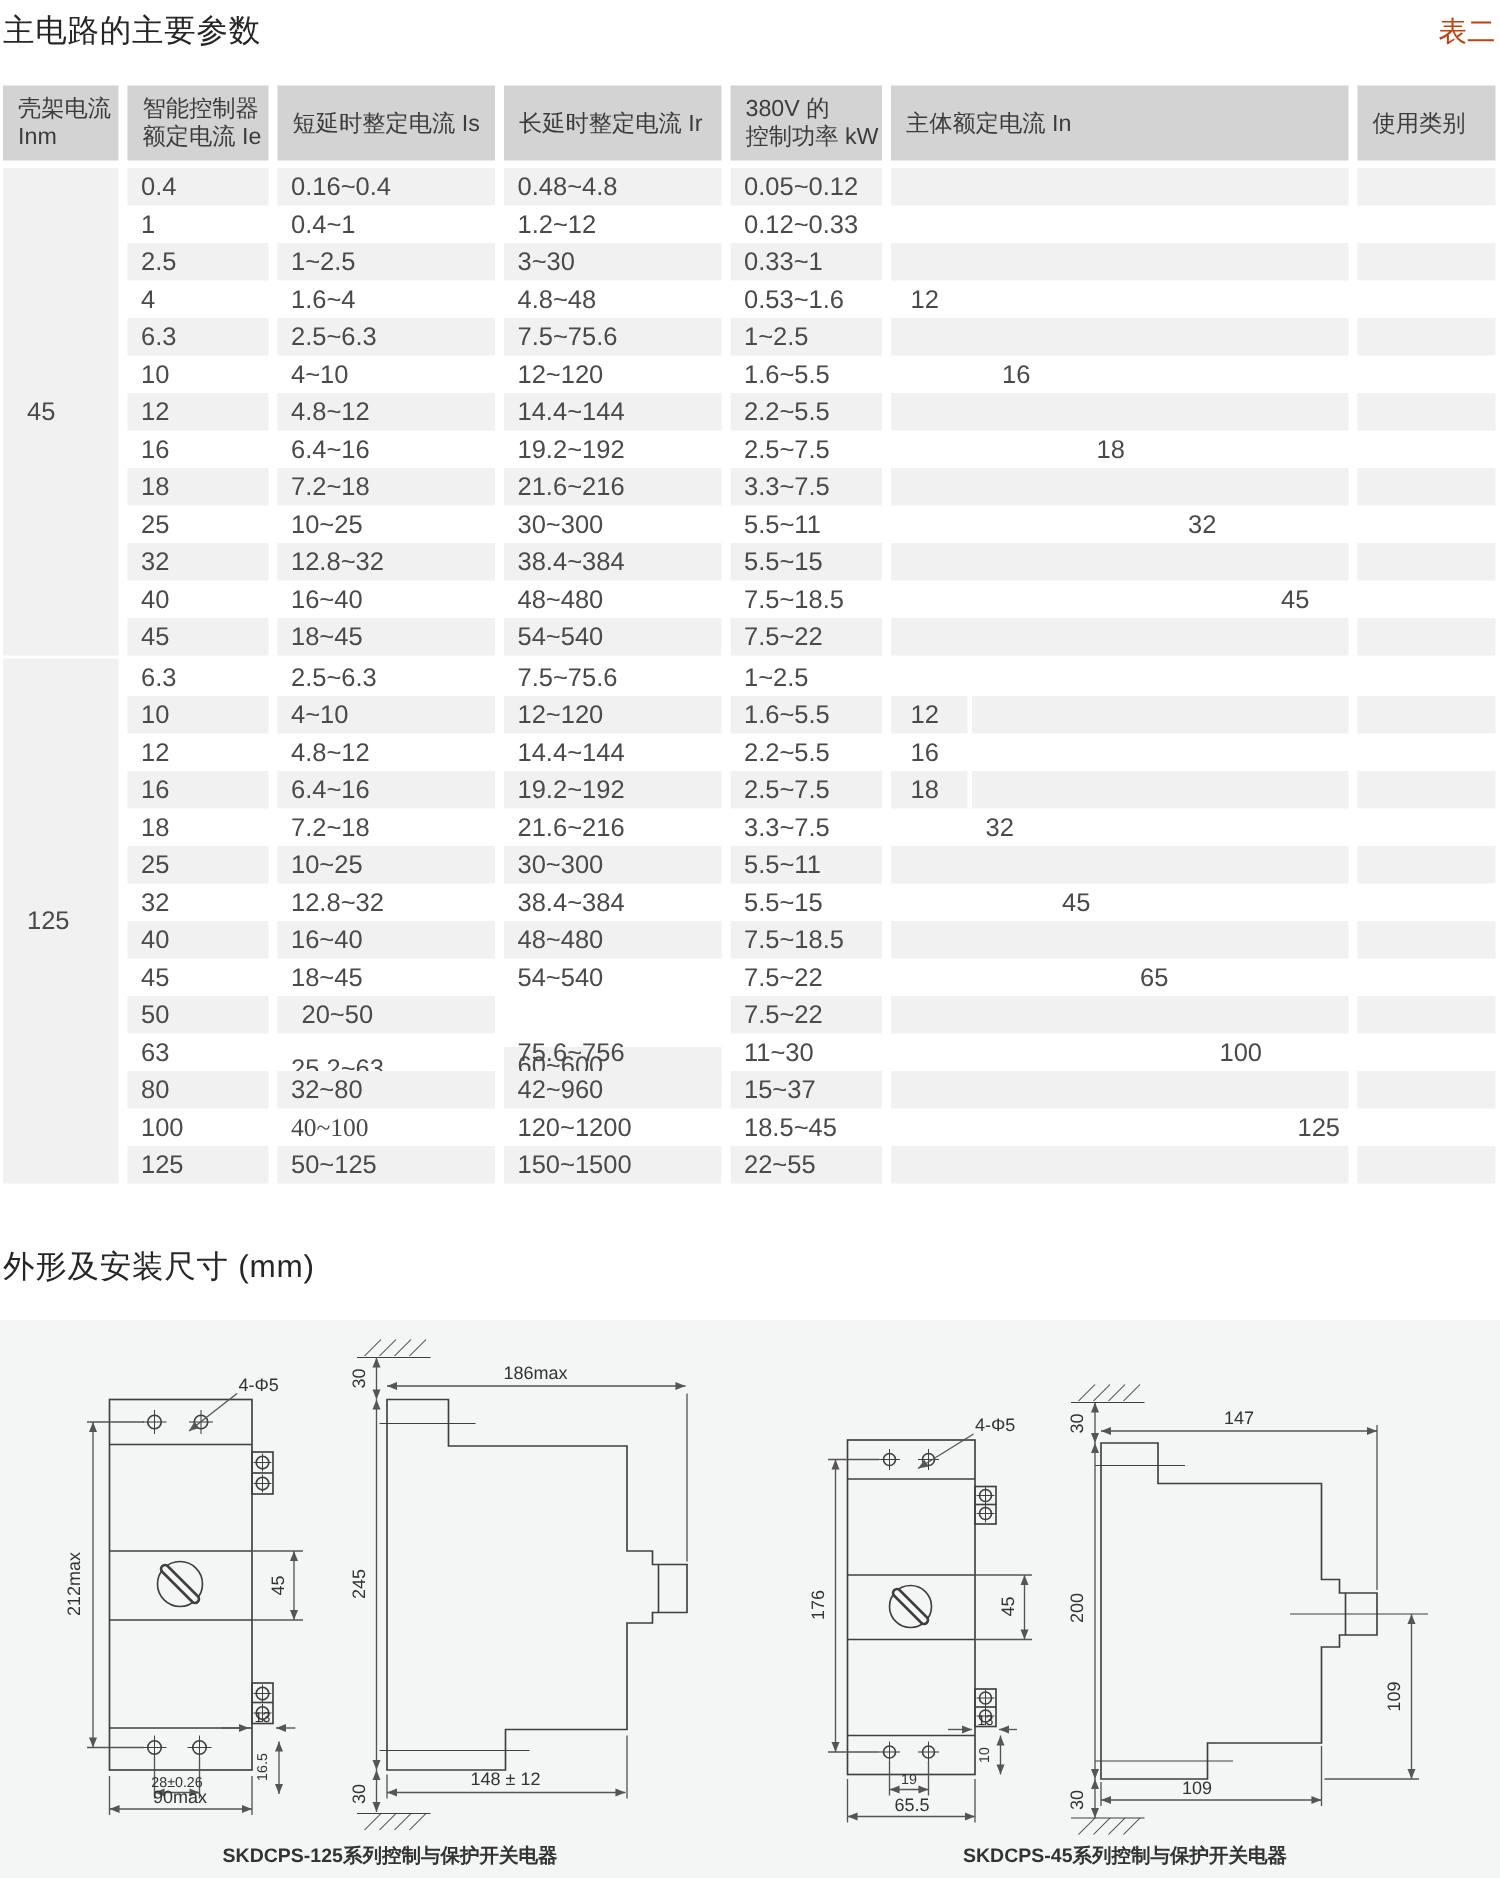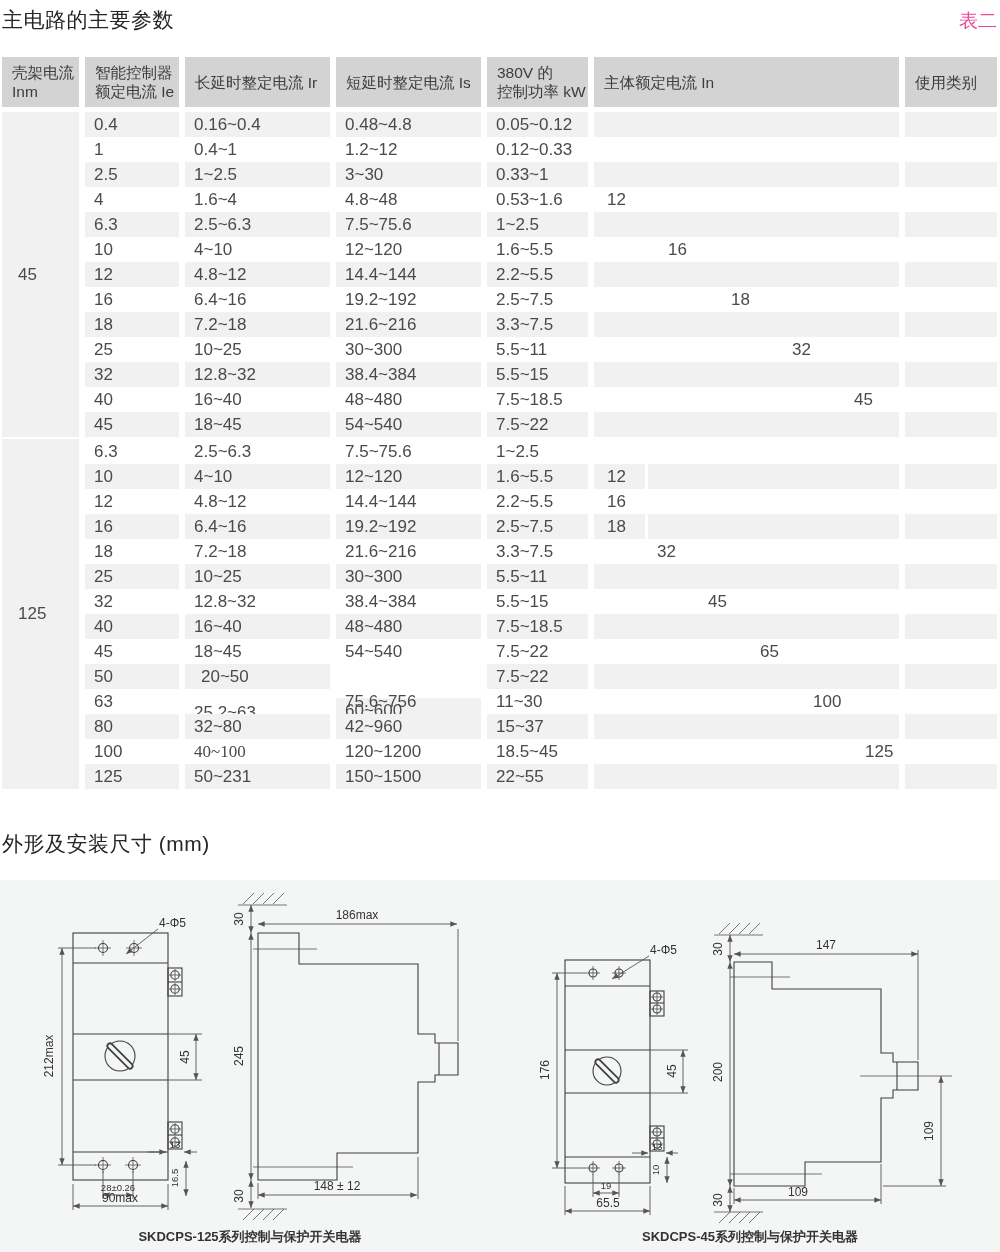--- a/index.html
+++ b/index.html
@@ -1,35 +1,35 @@
 <!DOCTYPE html>
 <html><head>
 <meta charset="utf-8">
 <style>
   html,body{margin:0;padding:0;background:#fff;}
   .page{position:relative;width:1000px;height:1252px;background:#fff;overflow:hidden;
         font-family:"Liberation Sans","DejaVu Sans",sans-serif;}
   .h1{position:absolute;left:2px;font-size:21px;color:#262626;letter-spacing:.5px;}
-  .tag{position:absolute;right:3px;top:8px;font-size:19px;color:#ec4899;}
+  .tag{position:absolute;right:3px;top:8px;font-size:19px;color:#c2410c;}
   .tablewrap{position:absolute;left:2px;top:57px;width:995px;}
   .tgrid{display:grid;grid-template-columns:77px 94px 145px 145px 101px 305px 92px;column-gap:6px;}
   .th{background:#d3d3d3;color:#3c3c3c;font-size:15.5px;line-height:19px;white-space:pre-line;
       display:flex;align-items:center;padding-left:10px;box-sizing:border-box;height:50px;}
   .body{margin-top:5px;}
   .g125{margin-top:2px;}
   .cell{display:flex;align-items:center;padding-left:9px;box-sizing:border-box;height:25px;
         font-size:17px;color:#4a4a4a;position:relative;}
   .cell.sh{background:#f1f1f1;}
   .gcell{background:#f1f1f1;display:flex;align-items:center;padding-left:16px;box-sizing:border-box;
          font-size:17px;color:#4a4a4a;}
   .vgap{position:absolute;top:0;bottom:0;width:3px;background:#fff;}
   .h2{position:absolute;left:2px;top:830px;font-size:21px;color:#262626;letter-spacing:.5px;}
   .panel{position:absolute;left:0;top:880px;width:1000px;height:372px;background:#f4f5f5;}
   .caption{position:absolute;top:1228px;width:340px;text-align:center;font-size:13px;font-weight:600;color:#333;}
-  .cap-l{left:80px;} .cap-r{left:580px;}
+  .cap-l{left:90px;} .cap-r{left:580px;}
   svg{position:absolute;left:0;top:880px;}
   svg text{font-family:"Liberation Sans","DejaVu Sans",sans-serif;fill:#333;font-size:12px;}
   svg text.sm{font-size:9.5px;}
   .ol{fill:none;stroke:#3f3f3f;stroke-width:1.1;}
   .thin{fill:none;stroke:#3f3f3f;stroke-width:.7;}
   .dl{fill:none;stroke:#555;stroke-width:.9;}
 </style>
 </head>
 <body>
 
@@ -37,22 +37,22 @@
 
   <div class="h1" style="top:6px">主电路的主要参数</div>
   <div class="tag">表二</div>
 
   <div class="tablewrap">
     <div class="tgrid" id="thead">
         <div class="th">壳架电流
 Inm</div>
         <div class="th">智能控制器
 额定电流 Ie</div>
+        <div class="th">短延时整定电流 Is</div>
         <div class="th">长延时整定电流 Ir</div>
-        <div class="th">短延时整定电流 Is</div>
         <div class="th">380V 的
 控制功率 kW</div>
         <div class="th">主体额定电流 In</div>
         <div class="th">使用类别</div>
       </div>
     <div class="body" id="tbody">
         <div class="tgrid" style="grid-template-rows: repeat(13, 25px);">
           <div class="gcell" style="grid-area: 1 / 1 / span 13;">45</div>
           <div class="cell sh" style="grid-area: 1 / 2;">0.4</div>
           <div class="cell sh" style="grid-area: 1 / 3;">0.16~0.4</div>
@@ -207,21 +207,21 @@
           <div class="cell sh" style="grid-area: 12 / 5;">15~37</div>
           <div class="cell sh" style="grid-area: 12 / 6;"></div>
           <div class="cell sh" style="grid-area: 12 / 7;"></div>
           <div class="cell" style="grid-area: 13 / 2;">100</div>
           <div class="cell" style="grid-area: 13 / 3; font-family: Liberation Serif, serif;">40~100</div>
           <div class="cell" style="grid-area: 13 / 4;">120~1200</div>
           <div class="cell" style="grid-area: 13 / 5;">18.5~45</div>
           <div class="cell" style="grid-area: 13 / 6; padding-left: 271px;">125</div>
           <div class="cell" style="grid-area: 13 / 7;"></div>
           <div class="cell sh" style="grid-area: 14 / 2;">125</div>
-          <div class="cell sh" style="grid-area: 14 / 3;">50~231</div>
+          <div class="cell sh" style="grid-area: 14 / 3;">50~125</div>
           <div class="cell sh" style="grid-area: 14 / 4;">150~1500</div>
           <div class="cell sh" style="grid-area: 14 / 5;">22~55</div>
           <div class="cell sh" style="grid-area: 14 / 6;"></div>
           <div class="cell sh" style="grid-area: 14 / 7;"></div>
         </div>
       </div>
   </div>
 
   <div class="h2">外形及安装尺寸 (mm)</div>
   <div class="panel"></div>

